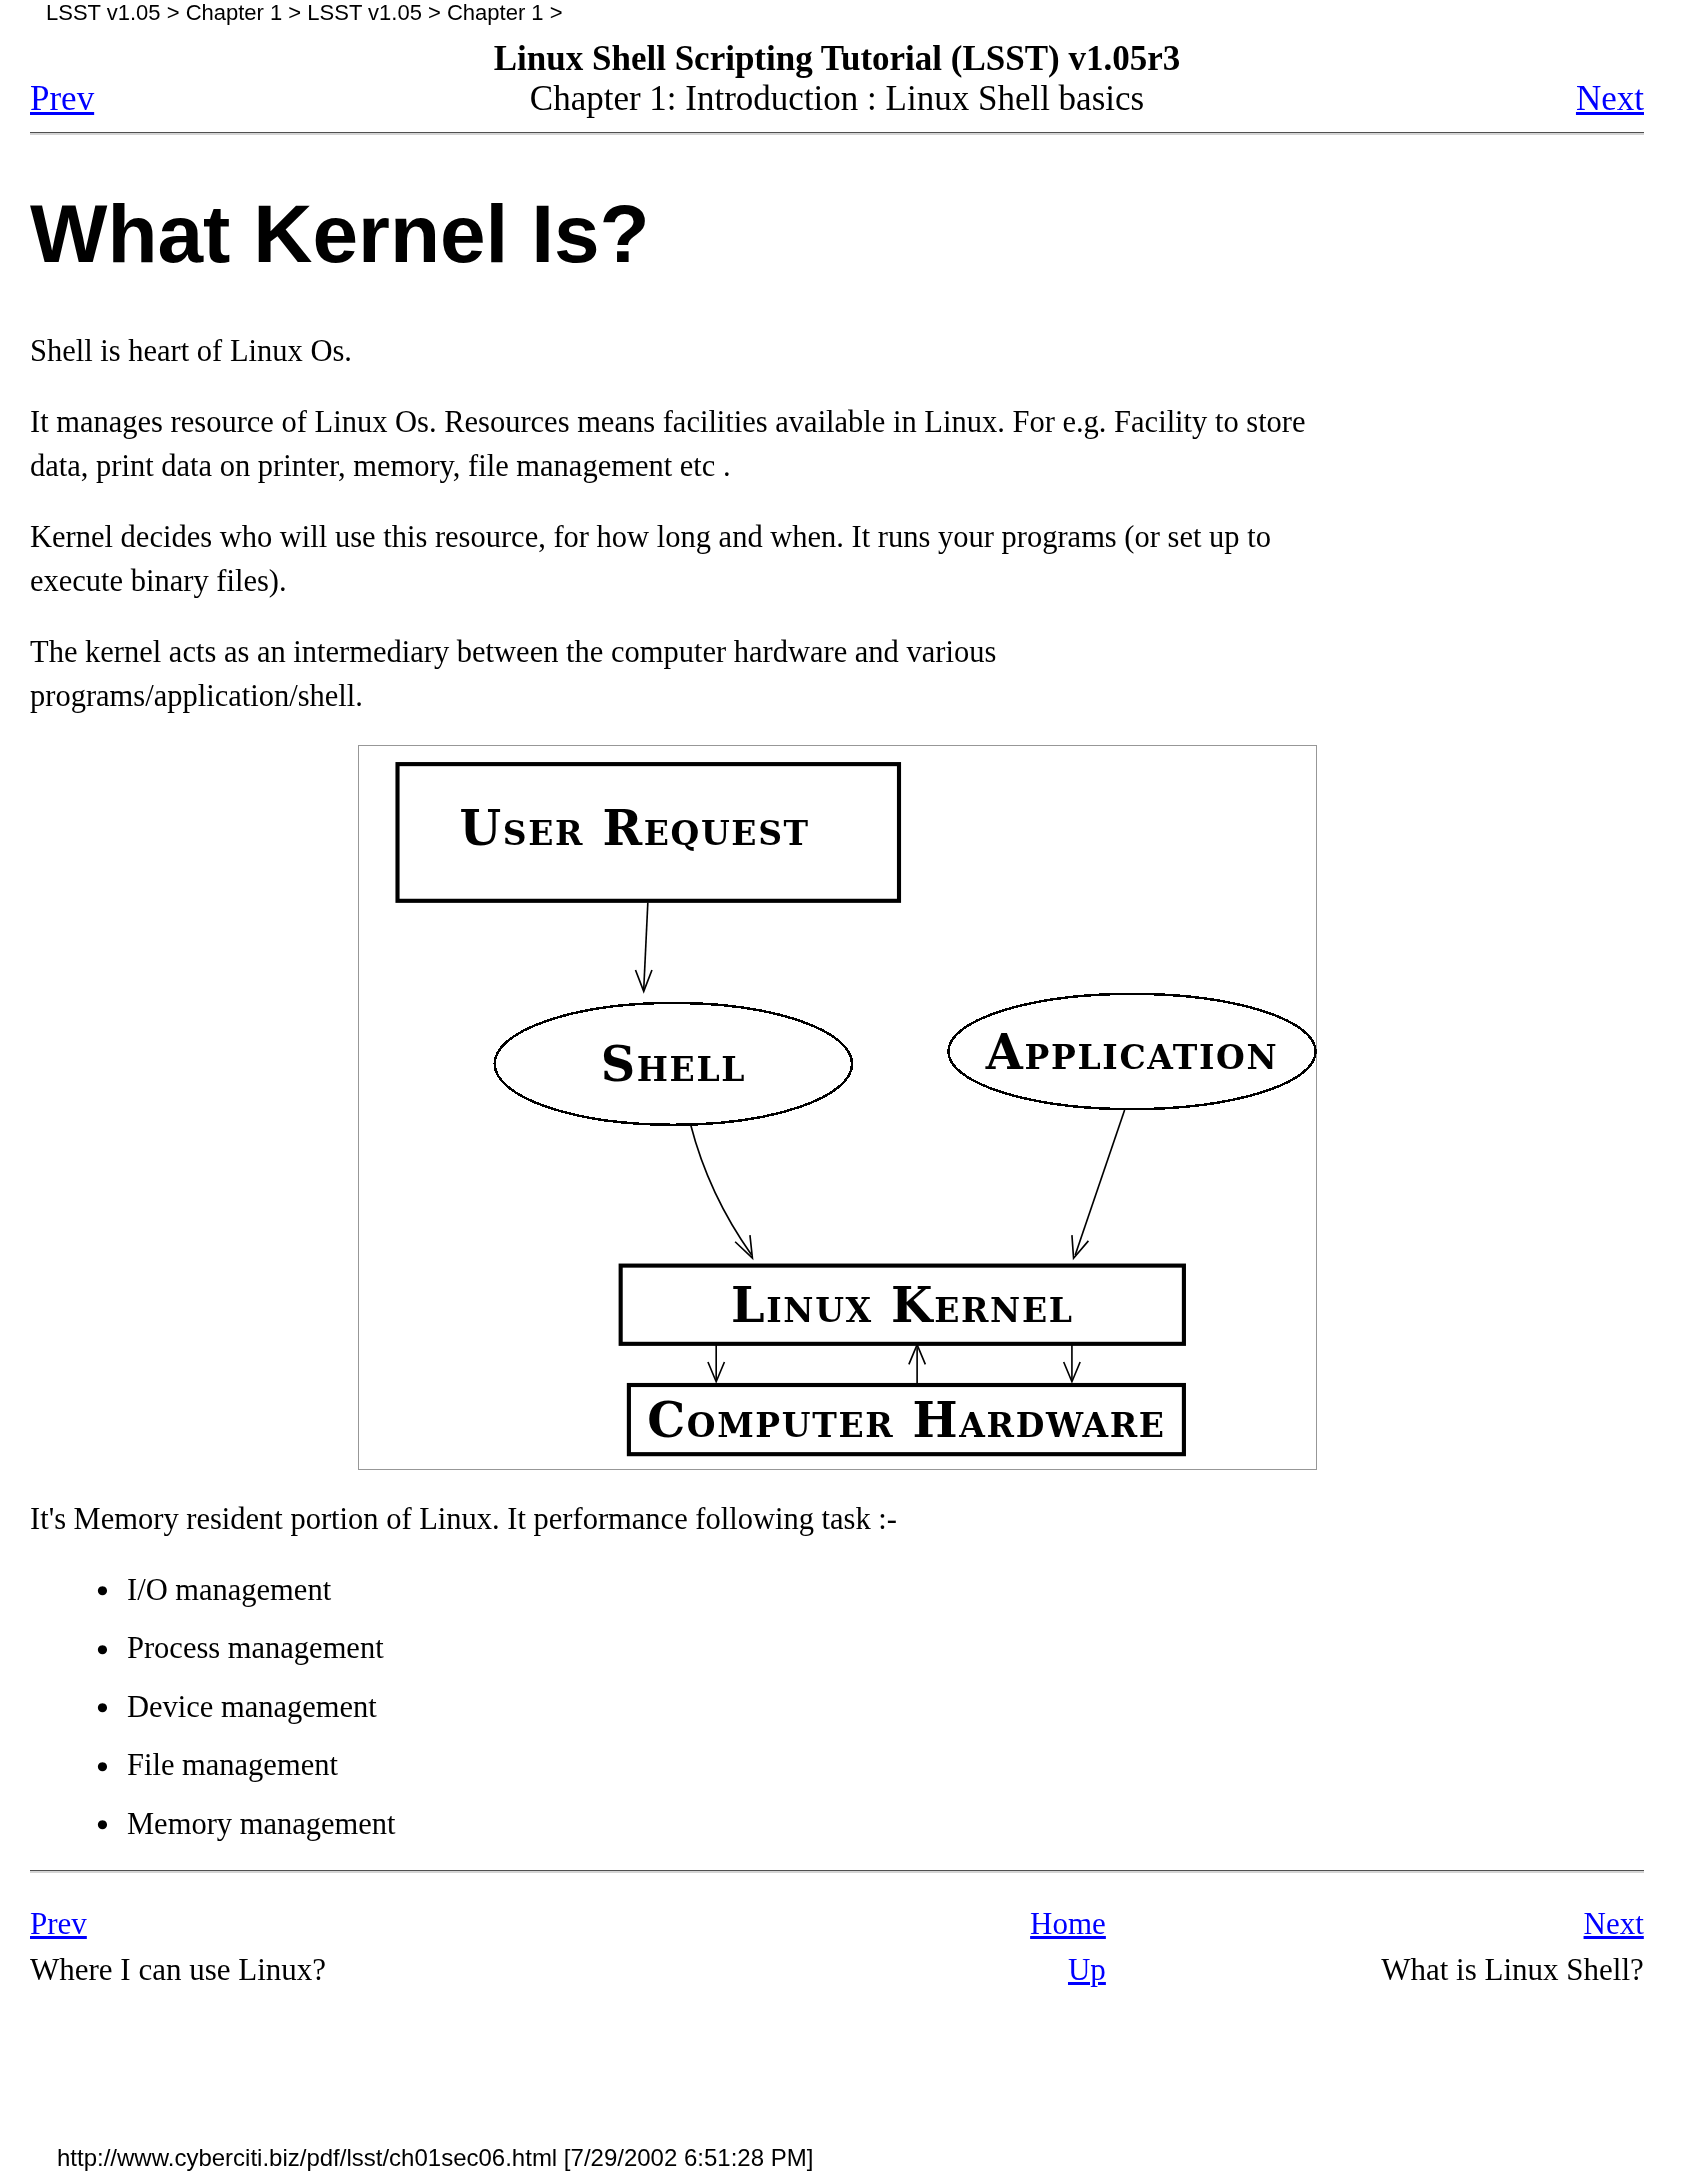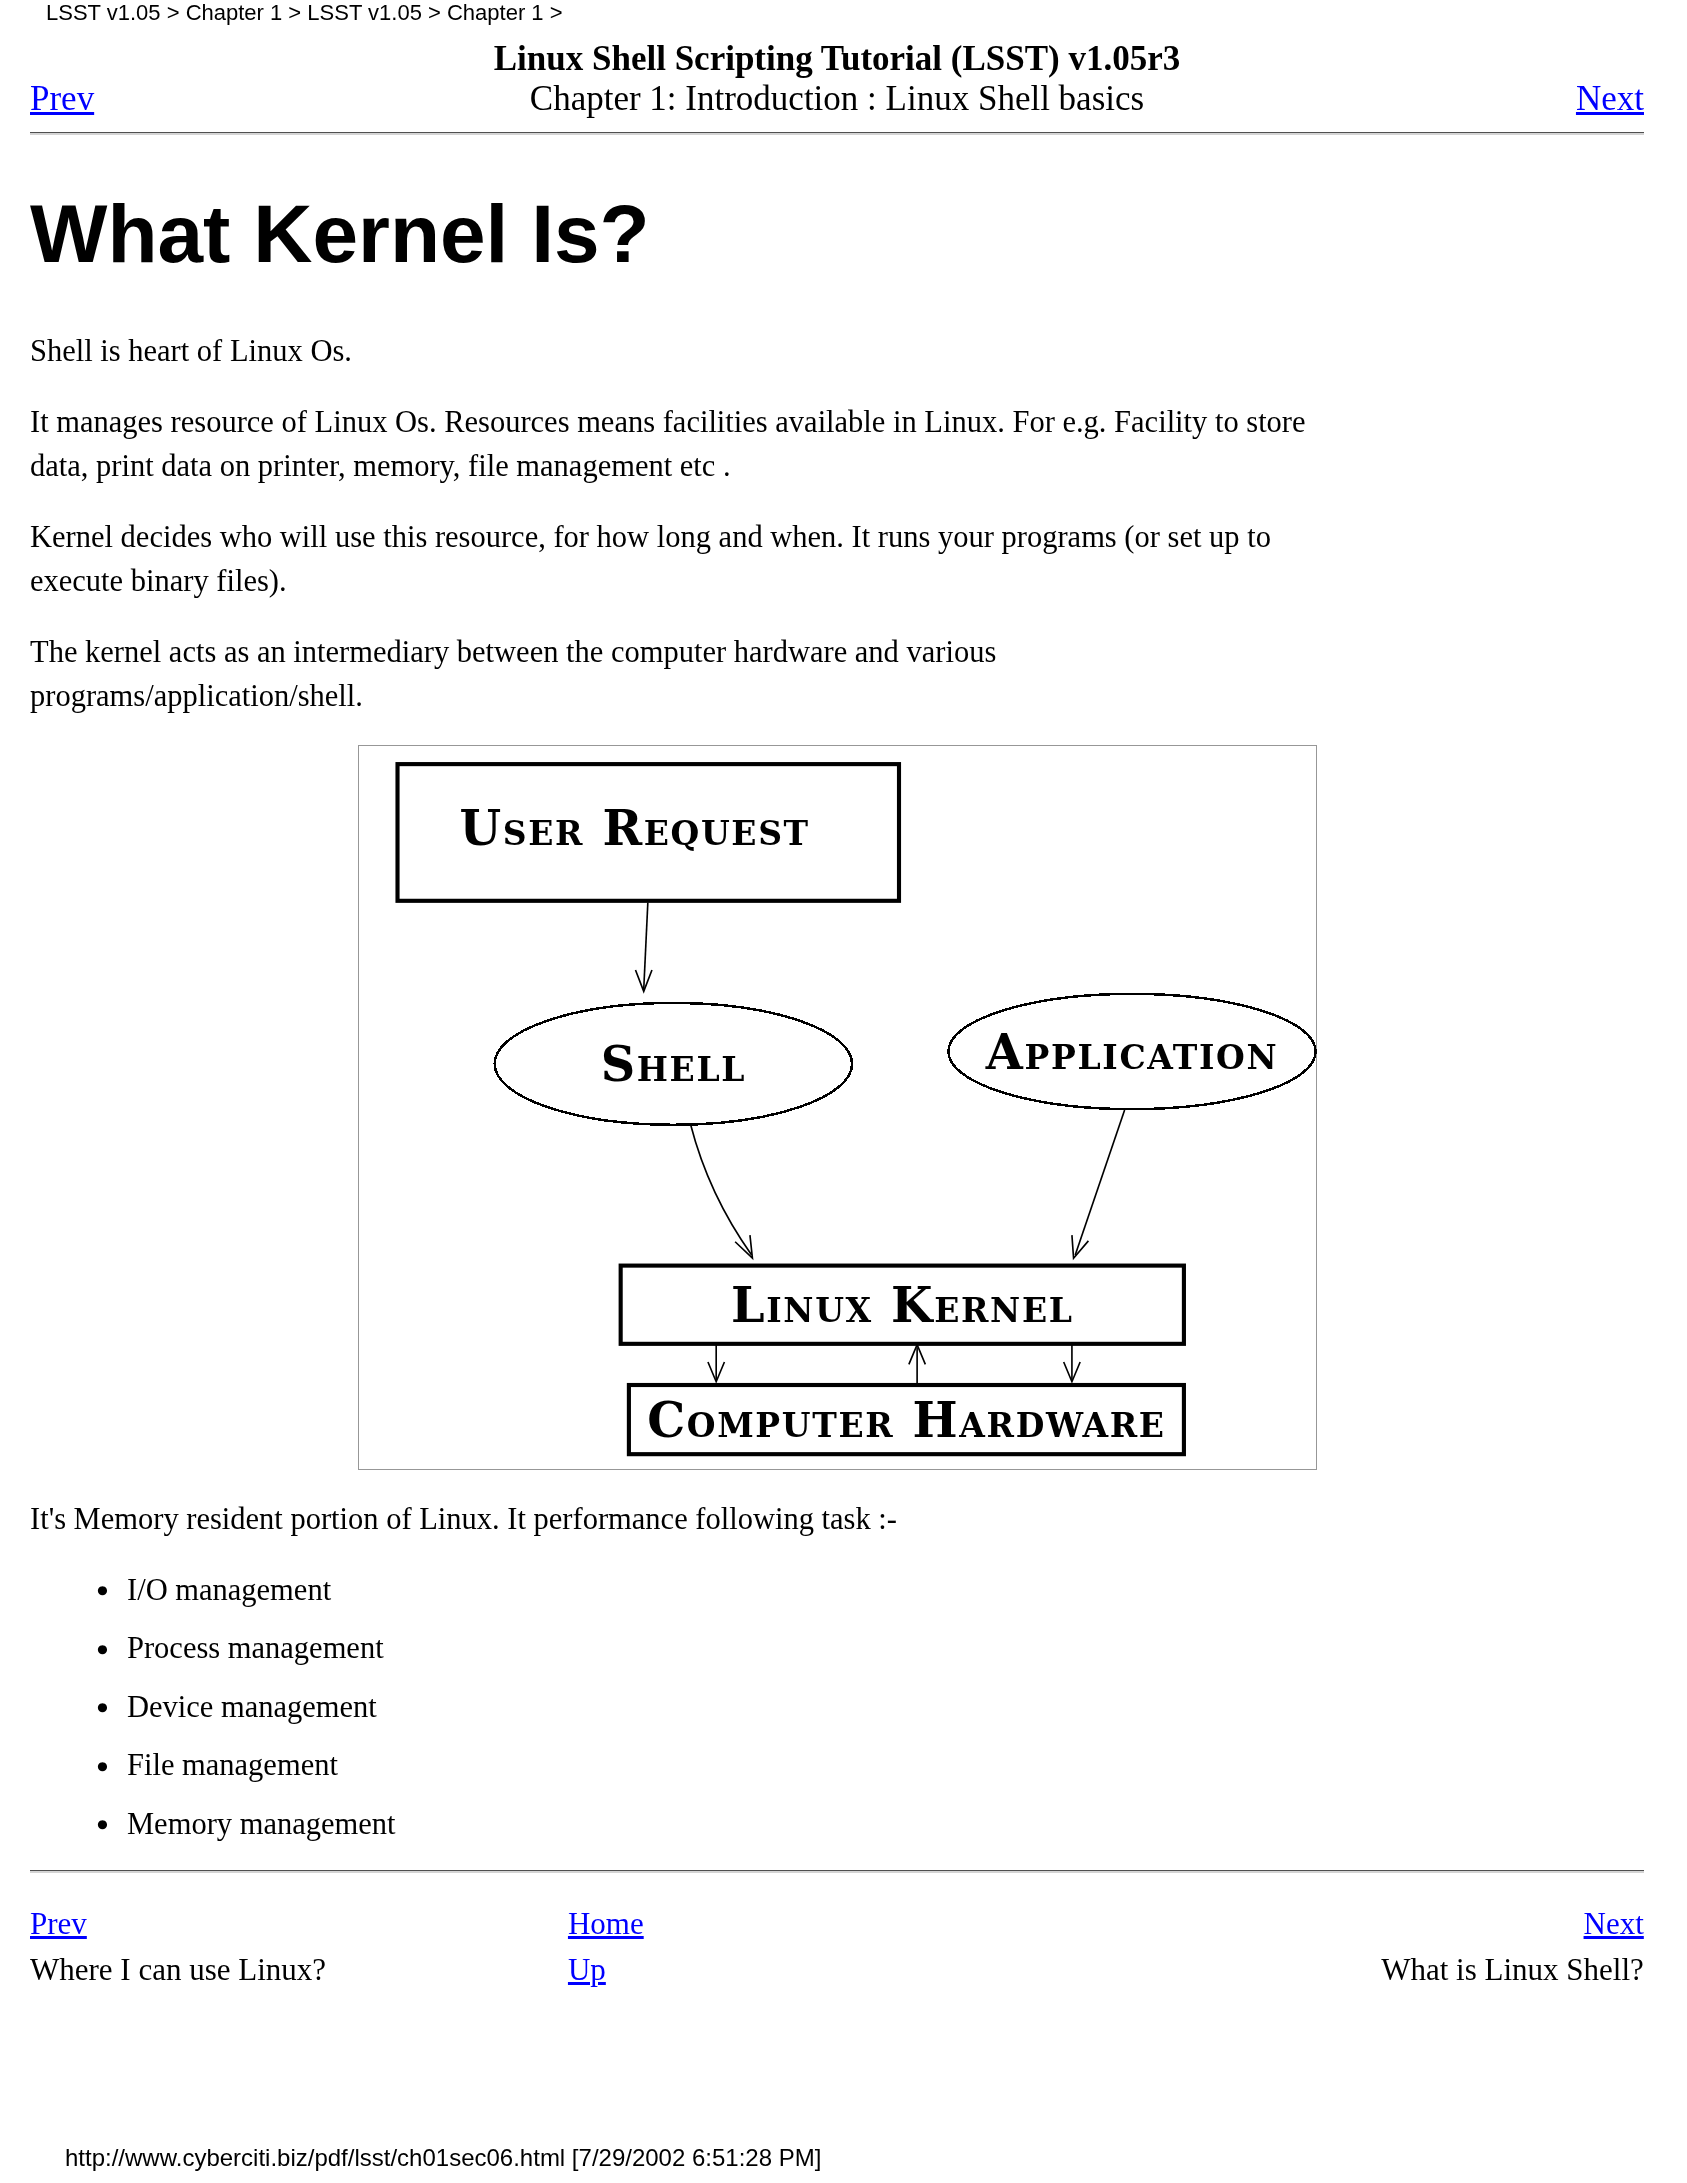--- a/index.html
+++ b/index.html
@@ -66,26 +66,26 @@
   }
   ul.task-list .bullet {
     font-size: 21.4px; width: 31px; flex: 0 0 31px;
     position: relative; top: -2.5px;
   }
 
   hr.rule.bottom { margin-top: 21.4px; }
 
   .footer-nav { display: flex; margin-top: 31px; font-size: 31px; line-height: 40px; }
   .footer-col { width: 33.33%; }
-  .footer-col.center { text-align: left; }
+  .footer-col.center { text-align: right; }
   .footer-col.right { text-align: right; }
   .footer-col .sub { margin-top: 6.6px; }
 
   .statusline {
-    position: absolute; left: 65px; bottom: 11.5px;
+    position: absolute; left: 57px; bottom: 11.5px;
     font-family: "Liberation Sans", sans-serif;
     font-size: 24px; color: #000;
   }
 </style>
 </head>
 <body>
 
 <div class="breadcrumb">LSST v1.05 &gt; Chapter 1 &gt; LSST v1.05 &gt; Chapter 1 &gt;</div>
 
 <div class="wrap">

